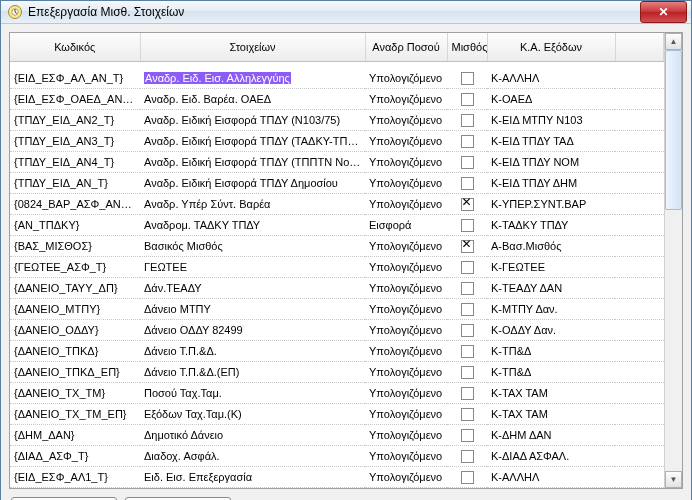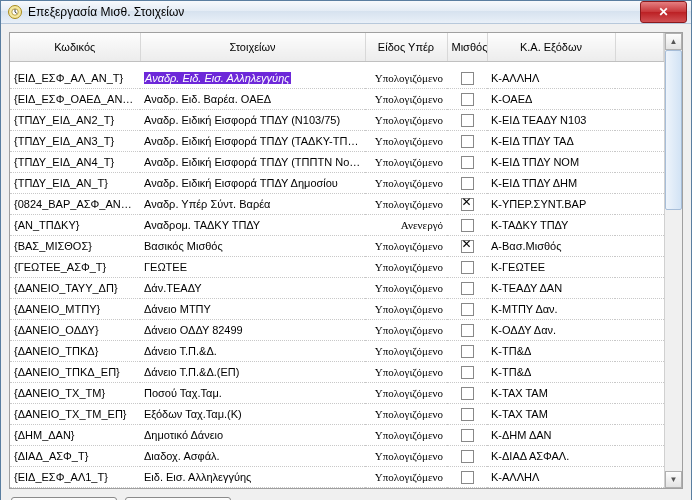--- a/index.html
+++ b/index.html
@@ -136,28 +136,27 @@
   td {
     border-bottom: 1px dotted #c8c8c8;
     padding: 0 4px;
     height: 20px;
     vertical-align: middle;
     white-space: nowrap;
     overflow: hidden;
     text-overflow: ellipsis;
     font-size: 11px;
   }
-  td.eidos { text-align: right; font-family: Liberation Serif, serif; }
+  td.eidos { text-align: left; }
   td.ekt   { text-align: center; }
   .spacer-row td { height: 6px; border: none; }
   tr.row-sel td.per span.sel {
-    background: #6d28d9;
+    background: #8b5cf6;
     color: #fff;
     padding: 0 1px;
-    font-style: italic;
   }
   .checkbox {
     display: inline-block;
     width: 13px;
     height: 13px;
     border: 1px solid #888;
     background: #fff;
     box-sizing: border-box;
     position: relative;
     vertical-align: middle;
@@ -218,21 +217,21 @@
               <col class="c-per">
               <col class="c-eid">
               <col class="c-ekt">
               <col class="c-ka">
               <col class="c-rest">
           </colgroup>
           <thead>
             <tr>
               <th>Κωδικός</th>
               <th>Στοιχείων</th>
-              <th>Είδος Υπέρ</th>
+              <th>Αναδρ Ποσού</th>
               <th>Μισθός.</th>
               <th>Κ.Α. Εξόδων</th>
               <th></th>
             </tr>
           </thead>
           <tbody id="grid-body">
             <tr class="spacer-row">
                 <td colspan="6"></td>
               </tr>
           <tr class="row-sel">
@@ -249,21 +248,21 @@
                 <td class="eidos">Υπολογιζόμενο</td>
                 <td class="ekt"><span class="checkbox"></span></td>
                 <td>Κ-ΟΑΕΔ</td>
                 <td></td>
               </tr>
               <tr>
                 <td>{ΤΠΔΥ_ΕΙΔ_ΑΝ2_Τ}</td>
                 <td class="per">Αναδρ. Ειδική Εισφορά ΤΠΔΥ (Ν103/75)</td>
                 <td class="eidos">Υπολογιζόμενο</td>
                 <td class="ekt"><span class="checkbox"></span></td>
-                <td>Κ-ΕΙΔ ΤΕΑΔΥ Ν103</td>
+                <td>Κ-ΕΙΔ ΜΤΠΥ Ν103</td>
                 <td></td>
               </tr>
               <tr>
                 <td>{ΤΠΔΥ_ΕΙΔ_ΑΝ3_Τ}</td>
                 <td class="per">Αναδρ. Ειδική Εισφορά ΤΠΔΥ (ΤΑΔΚΥ-ΤΠΔΥ)</td>
                 <td class="eidos">Υπολογιζόμενο</td>
                 <td class="ekt"><span class="checkbox"></span></td>
                 <td>Κ-ΕΙΔ ΤΠΔΥ ΤΑΔ</td>
                 <td></td>
               </tr>
@@ -287,21 +286,21 @@
                 <td>{0824_BAP_ΑΣΦ_ΑΝ_Τ}</td>
                 <td class="per">Αναδρ. Υπέρ Σύντ. Βαρέα</td>
                 <td class="eidos">Υπολογιζόμενο</td>
                 <td class="ekt"><span class="checkbox checked"></span></td>
                 <td>Κ-ΥΠΕΡ.ΣΥΝΤ.ΒΑΡ</td>
                 <td></td>
               </tr>
               <tr>
                 <td>{ΑΝ_ΤΠΔΚΥ}</td>
                 <td class="per">Αναδρομ. ΤΑΔΚΥ ΤΠΔΥ</td>
-                <td class="eidos">Ανενεργό</td>
+                <td class="eidos">Εισφορά</td>
                 <td class="ekt"><span class="checkbox"></span></td>
                 <td>Κ-ΤΑΔΚΥ ΤΠΔΥ</td>
                 <td></td>
               </tr>
               <tr>
                 <td>{ΒΑΣ_ΜΙΣΘΟΣ}</td>
                 <td class="per">Βασικός Μισθός</td>
                 <td class="eidos">Υπολογιζόμενο</td>
                 <td class="ekt"><span class="checkbox checked"></span></td>
                 <td>Α-Βασ.Μισθός</td>
@@ -382,21 +381,21 @@
               <tr>
                 <td>{ΔΙΑΔ_ΑΣΦ_Τ}</td>
                 <td class="per">Διαδοχ. Ασφάλ.</td>
                 <td class="eidos">Υπολογιζόμενο</td>
                 <td class="ekt"><span class="checkbox"></span></td>
                 <td>Κ-ΔΙΑΔ ΑΣΦΑΛ.</td>
                 <td></td>
               </tr>
               <tr>
                 <td>{ΕΙΔ_ΕΣΦ_ΑΛ1_Τ}</td>
-                <td class="per">Ειδ. Εισ. Αλληλεγγύης</td>
+                <td class="per">Ειδ. Εισ. Επεξεργασία</td>
                 <td class="eidos">Υπολογιζόμενο</td>
                 <td class="ekt"><span class="checkbox"></span></td>
                 <td>Κ-ΑΛΛΗΛ</td>
                 <td></td>
               </tr>
             </tbody>
         </table>
       </div>
       <div class="scroll-track">
         <div class="scroll-up">▲</div>

